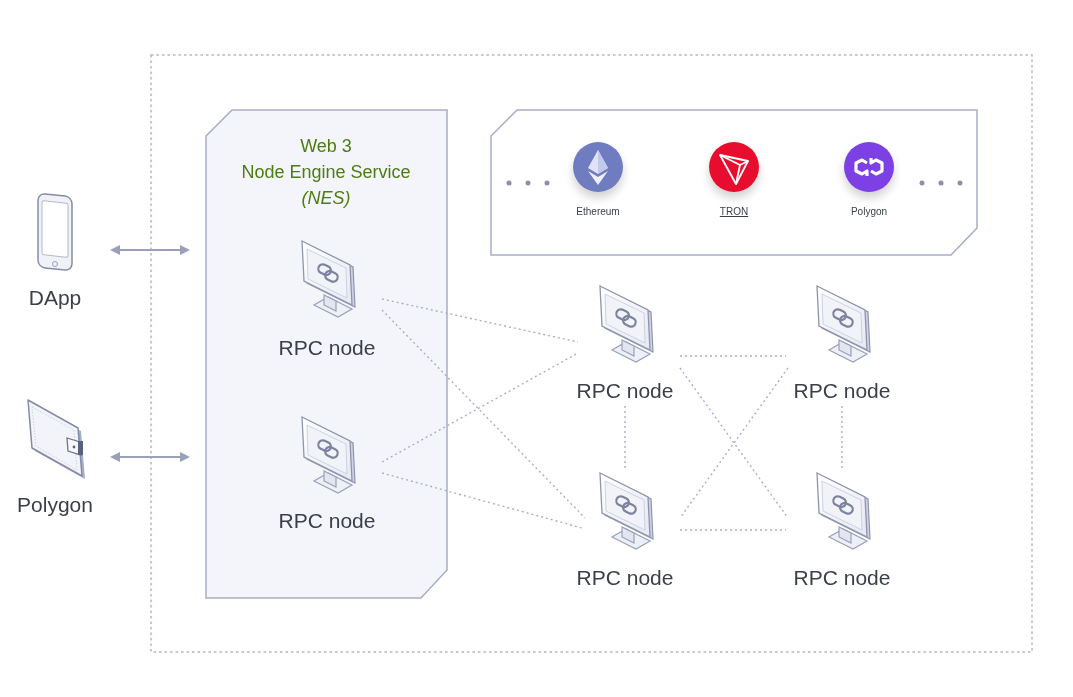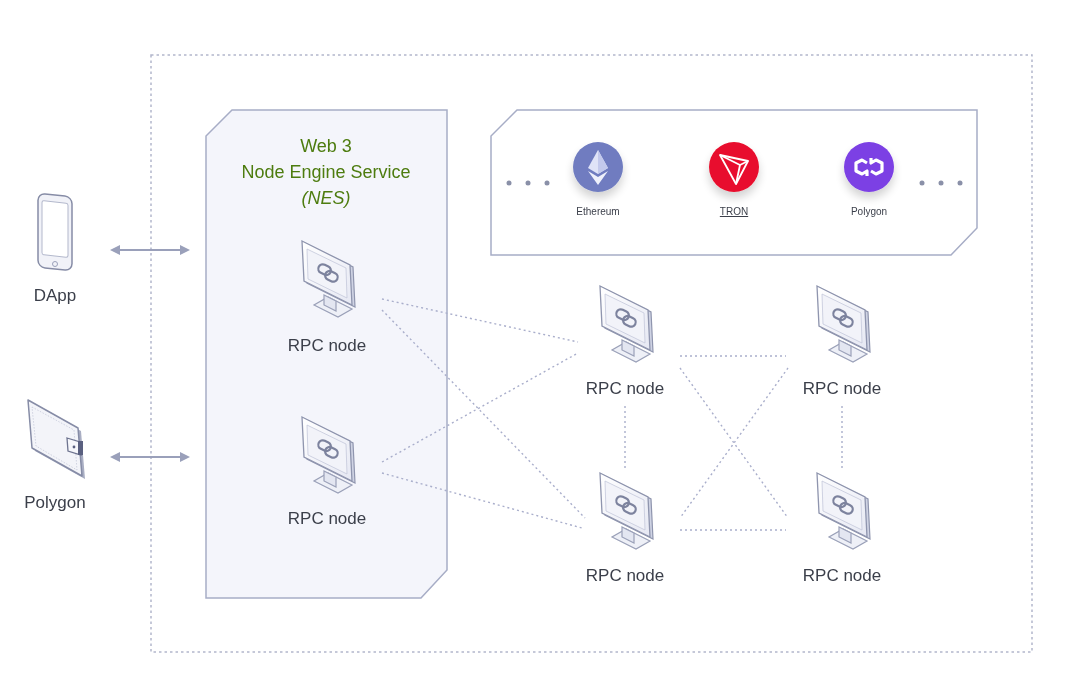--- a/index.html
+++ b/index.html
@@ -1,19 +1,19 @@
 <!DOCTYPE html>
 <html><head>
 <meta charset="utf-8">
 <style>
   html, body { margin: 0; padding: 0; background: #ffffff; }
   body { width: 1073px; height: 697px; position: relative; overflow: hidden;
          font-family: "Liberation Sans", "DejaVu Sans", sans-serif; color: #333845; }
   #stage { position: absolute; left: 0; top: 0; width: 1073px; height: 697px; }
-  .lbl { position: absolute; font-size: 17px; color: #3b3f4a; white-space: nowrap; transform: translateX(-50%); }
+  .lbl { position: absolute; font-size: 21px; color: #3b3f4a; white-space: nowrap; transform: translateX(-50%); }
   .title-line { position: absolute; font-size: 18px; color: #4d7c0f; white-space: nowrap; transform: translateX(-50%); }
   .chain-lbl { position: absolute; font-size: 10px; color: #3b3f4a; white-space: nowrap; transform: translateX(-50%); }
 </style>
 </head>
 <body>
 
 <svg id="stage" width="1073" height="697" viewBox="0 0 1073 697">
   <defs>
     <linearGradient id="screenGrad" x1="0" y1="0" x2="1" y2="1">
       <stop offset="0" stop-color="#ffffff"></stop>

